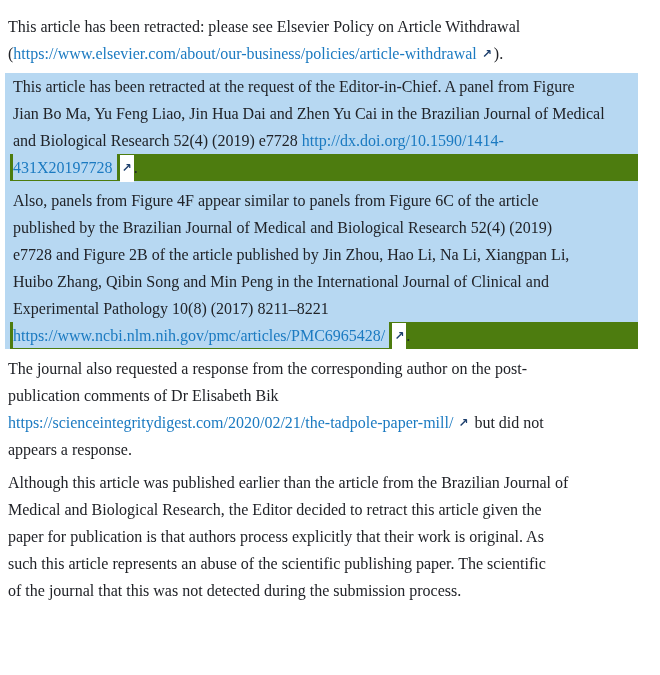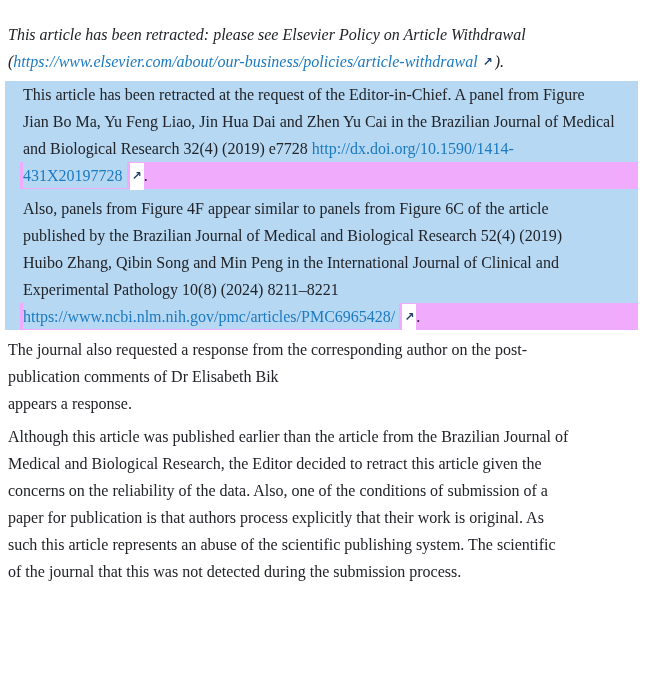--- a/index.html
+++ b/index.html
@@ -9,32 +9,32 @@
     background: #ffffff;
     box-sizing: border-box;
     padding: 5px 22px 0 8px;
     overflow: hidden;
     font-family: "Liberation Serif", "DejaVu Serif", serif;
     font-size: 16px;
     line-height: 27px;
     color: #212328;
   }
   .para { margin: 6px 0 0 0; }
-  .para.first { margin-top: 16px; font-style: italic; }
+  .para.first { margin-top: 8px; }
   .line { white-space: nowrap; height: 27px; }
   .link { color: #1b7ac1; cursor: pointer; text-decoration: none; text-align: right; }
   
   .hl-block {
     background: #b7d8f2;
     margin-left: -3px;
-    padding-left: 18px;
+    padding-left: 8px;
   }
   
   .line-white {
-    background: #f0abfc;
+    background: #4d7c0f;
     margin-left: -3px;
     padding-left: 3px;
   }
   
   .hl { background: #b7d8f2; padding: 5px 0 4px 0; }
   .ext-icon {
     font-family: "DejaVu Sans", sans-serif;
     font-size: 12px;
     font-weight: bold;
     color: #1d3f6d;
@@ -64,73 +64,76 @@
   <div class="hl-block para">
 
     <div>
       <div class="line">
         <span>This article has been retracted at the request of the Editor-in-Chief. A panel from Figure</span>
       </div>
       <div class="line">
         <span>Jian Bo Ma, Yu Feng Liao, Jin Hua Dai and Zhen Yu Cai in the Brazilian Journal of Medical</span>
       </div>
       <div class="line">
-        <span>and Biological Research 32(4) (2019) e7728 </span><span class="link">http://dx.doi.org/10.1590/1414-</span>
+        <span>and Biological Research 52(4) (2019) e7728 </span><span class="link">http://dx.doi.org/10.1590/1414-</span>
       </div>
       <div class="line line-white">
         <span class="hl"><span class="link">431X20197728</span> </span><span class="ext-icon">↗</span><span>.</span>
       </div>
     </div>
 
     <div class="para">
       <div class="line">
         <span>Also, panels from Figure 4F appear similar to panels from Figure 6C of the article</span>
       </div>
       <div class="line">
         <span>published by the Brazilian Journal of Medical and Biological Research 52(4) (2019)</span>
       </div>
       <div class="line">
+        <span>e7728 and Figure 2B of the article published by Jin Zhou, Hao Li, Na Li, Xiangpan Li,</span>
+      </div>
+      <div class="line">
         <span>Huibo Zhang, Qibin Song and Min Peng in the International Journal of Clinical and</span>
       </div>
       <div class="line">
-        <span>Experimental Pathology 10(8) (2024) 8211–8221</span>
+        <span>Experimental Pathology 10(8) (2017) 8211–8221</span>
       </div>
       <div class="line line-white">
         <span class="hl"><span class="link">https://www.ncbi.nlm.nih.gov/pmc/articles/PMC6965428/</span> </span><span class="ext-icon">↗</span><span>.</span>
       </div>
     </div>
 
   </div>
 
   <div class="para">
     <div class="line">
       <span>The journal also requested a response from the corresponding author on the post-</span>
     </div>
     <div class="line">
       <span>publication comments of Dr Elisabeth Bik</span>
     </div>
     <div class="line">
+      <span class="link">https://scienceintegritydigest.com/2020/02/21/the-tadpole-paper-mill/</span><span class="ext-icon">↗</span><span> but did not</span>
+    </div>
+    <div class="line">
       <span>appears a response.</span>
     </div>
   </div>
 
   <div class="para">
     <div class="line">
       <span>Although this article was published earlier than the article from the Brazilian Journal of</span>
     </div>
     <div class="line">
       <span>Medical and Biological Research, the Editor decided to retract this article given the</span>
     </div>
     <div class="line">
-      <span>concerns on the reliability of the data. Also, one of the conditions of submission of a</span>
-    </div>
-    <div class="line">
       <span>paper for publication is that authors process explicitly that their work is original. As</span>
     </div>
     <div class="line">
-      <span>such this article represents an abuse of the scientific publishing system. The scientific</span>
+      <span>such this article represents an abuse of the scientific publishing paper. The scientific</span>
     </div>
     <div class="line">
       <span>of the journal that this was not detected during the submission process.</span>
     </div>
   </div>
 
 </div>
 
 </body></html>

